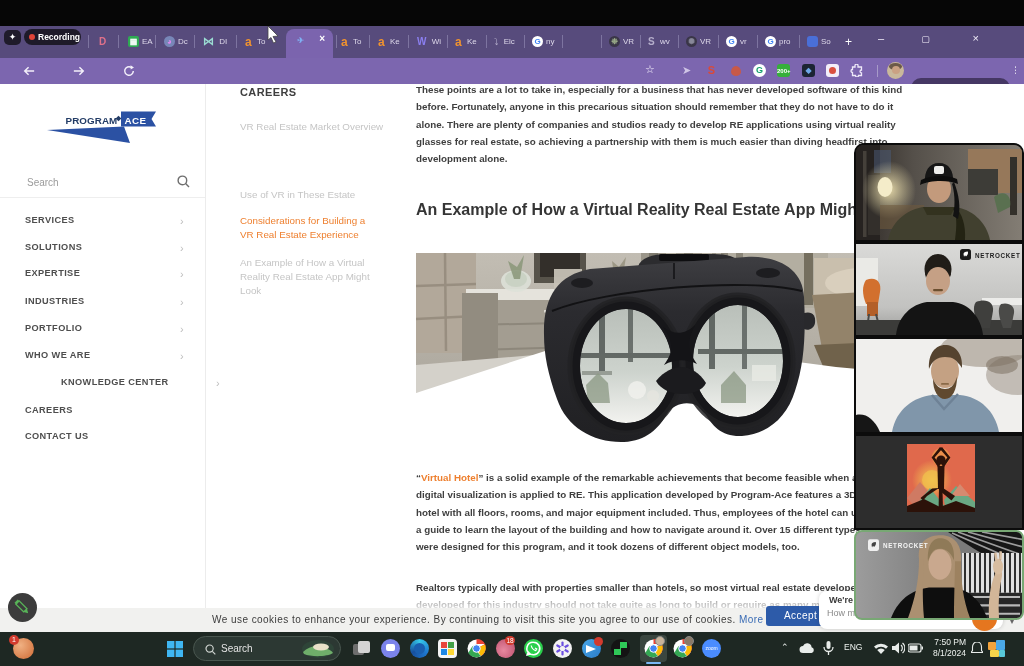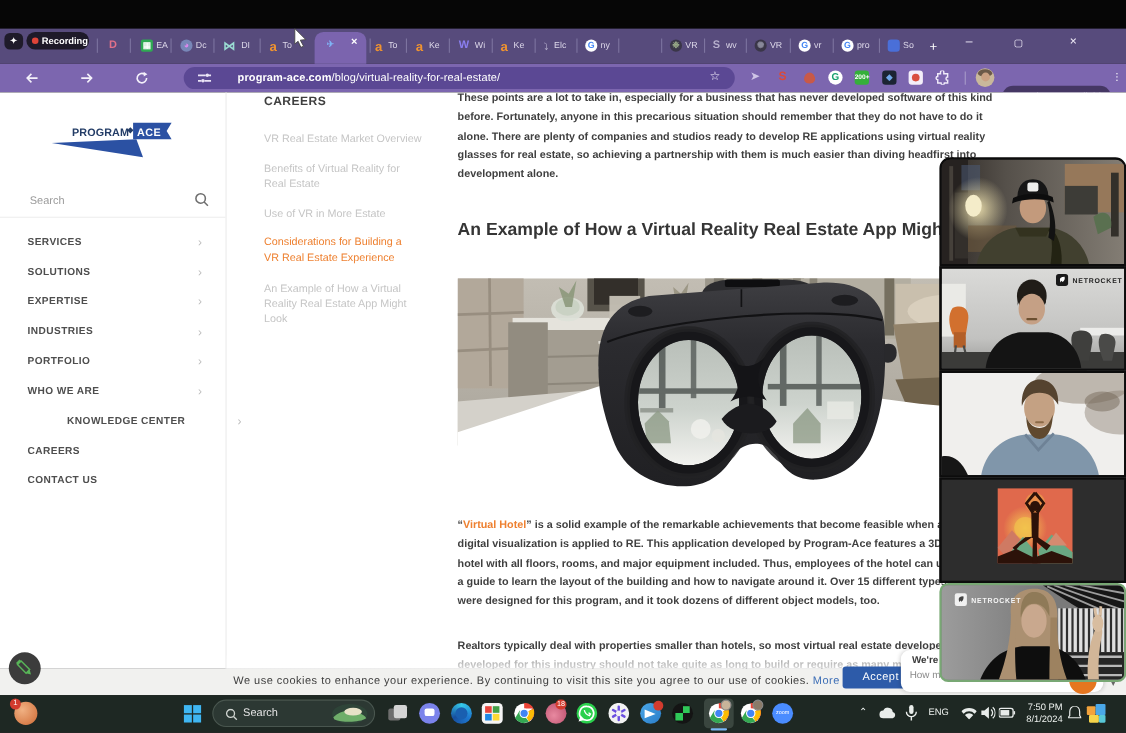--- a/index.html
+++ b/index.html
@@ -143,28 +143,20 @@
   <svg class="abs" style="left:23px; top:7px;" width="12" height="12" viewBox="0 0 14 14">
       <path d="M13 7 L2 7 M6.5 2.5 L2 7 L6.5 11.5" stroke="#f3f0fa" stroke-width="1.7" fill="none"></path>
     </svg>
   <svg class="abs" style="left:73px; top:7px;" width="12" height="12" viewBox="0 0 14 14">
       <path d="M1 7 L12 7 M7.5 2.5 L12 7 L7.5 11.5" stroke="#f3f0fa" stroke-width="1.7" fill="none"></path>
     </svg>
   <svg class="abs" style="left:123px; top:7px;" width="12" height="12" viewBox="0 0 14 14">
       <path d="M12 7 A5 5 0 1 1 9.5 2.7" stroke="#f3f0fa" stroke-width="1.7" fill="none"></path>
       <path d="M8.8 0.3 L12.8 2.8 L9 5.2 Z" fill="#f3f0fa"></path>
     </svg>
-  <div class="abs" id="urlpill">
-    <svg style="position:absolute; left:13px; top:5px;" width="12" height="10" viewBox="0 0 12 10">
-        <path d="M0 2.5 L7 2.5 M10 2.5 L12 2.5 M0 7.5 L3 7.5 M6 7.5 L12 7.5" stroke="#eae4f6" stroke-width="1.5"></path>
-        <circle cx="8.5" cy="2.5" r="1.6" fill="#eae4f6"></circle>
-        <circle cx="4.5" cy="7.5" r="1.6" fill="#eae4f6"></circle>
-      </svg>
-    <span class="txt"><b>program-ace.com</b>/blog/virtual-reality-for-real-estate/</span>
-  </div>
   <div class="abs" style="left:645px; top:5px; color:#efeaf9; font-size:11px;">☆</div>
   <div id="exticons">
     <div class="extic" style="left:680px; color:#cfc5e6; font-size:11px;">➤</div>
     <div class="extic" style="left:705px; color:#d94a3a; font-weight:bold; font-size:11px;">S</div>
     <div class="extic" style="left:729px;"><span style="display:inline-block; width:10px; height:10px; border-radius:50% 50% 50% 50% / 60% 60% 40% 40%; background:#c85948; margin-top:1.5px;"></span></div>
     <div class="extic" style="left:753px; background:#fff; border-radius:50%; color:#15a06e; font-weight:bold;">G</div>
     <div class="extic" style="left:777px; background:#35b03a; border-radius:3px; color:#fff; font-size:6px; font-weight:bold; line-height:14px;">200+</div>
     <div class="extic" style="left:802px; background:#1c2433; border-radius:3px; color:#6fa8e8; font-size:8px;">◆</div>
     <div class="extic" style="left:826px; background:#f3eef9; border-radius:3px;"><span style="display:inline-block; width:7px; height:7px; border-radius:50%; background:#d95040; margin-top:3px;"></span></div>
     <svg class="abs" style="left:850px; top:6px;" width="13" height="13" viewBox="0 0 13 13">
@@ -206,22 +198,21 @@
     <div class="menu" style="top:239px;">PORTFOLIO<span class="chev" style="top:0;">›</span></div>
     <div class="menu" style="top:266px;">WHO WE ARE<span class="chev" style="top:0;">›</span></div>
     <div class="menu" style="top:293px;margin-left:36px;">KNOWLEDGE CENTER<span class="chev" style="top:0;">›</span></div>
     <div class="menu" style="top:321px;">CAREERS</div>
     <div class="menu" style="top:347px;">CONTACT US</div>
   </div>
 
   <div class="abs" id="contents">
     <h3 style="position:absolute; top:2px;">CAREERS</h3>
     <div class="ci" style="top:36px;">VR Real Estate Market Overview</div>
-    <div class="ci" style="top:63px;">Benefits of Virtual Reality for<br>Real Estate</div>
-    <div class="ci" style="top:104px;">Use of VR in More Estate</div>
+    <div class="ci" style="top:104px;">Use of VR in These Estate</div>
     <div class="ci active" style="top:130px;">Considerations for Building a<br>VR Real Estate Experience</div>
     <div class="ci" style="top:172px;">An Example of How a Virtual<br>Reality Real Estate App Might<br>Look</div>
   </div>
 
   <div class="abs" id="main">
     <p style="margin-top:-3px;">These points are a lot to take in, especially for a business that has never developed software of this kind
 before. Fortunately, anyone in this precarious situation should remember that they do not have to do it
 alone. There are plenty of companies and studios ready to develop RE applications using virtual reality
 glasses for real estate, so achieving a partnership with them is much easier than diving headfirst into
 development alone.</p>

